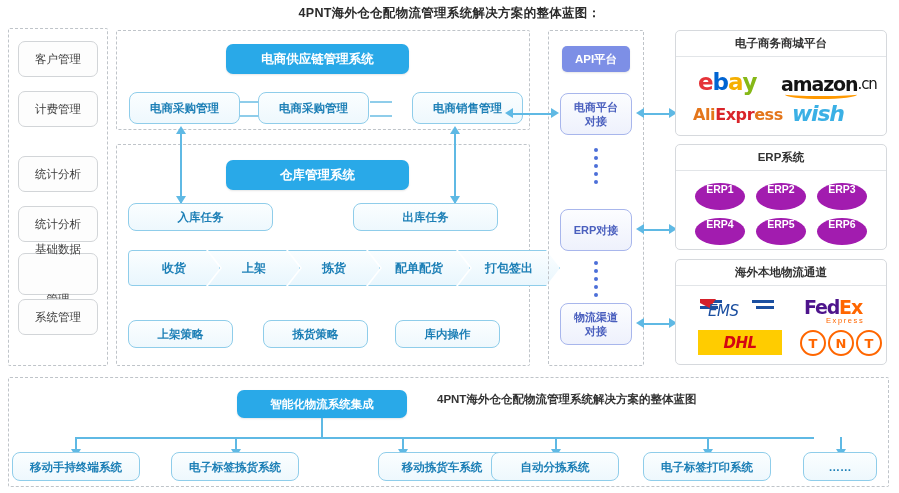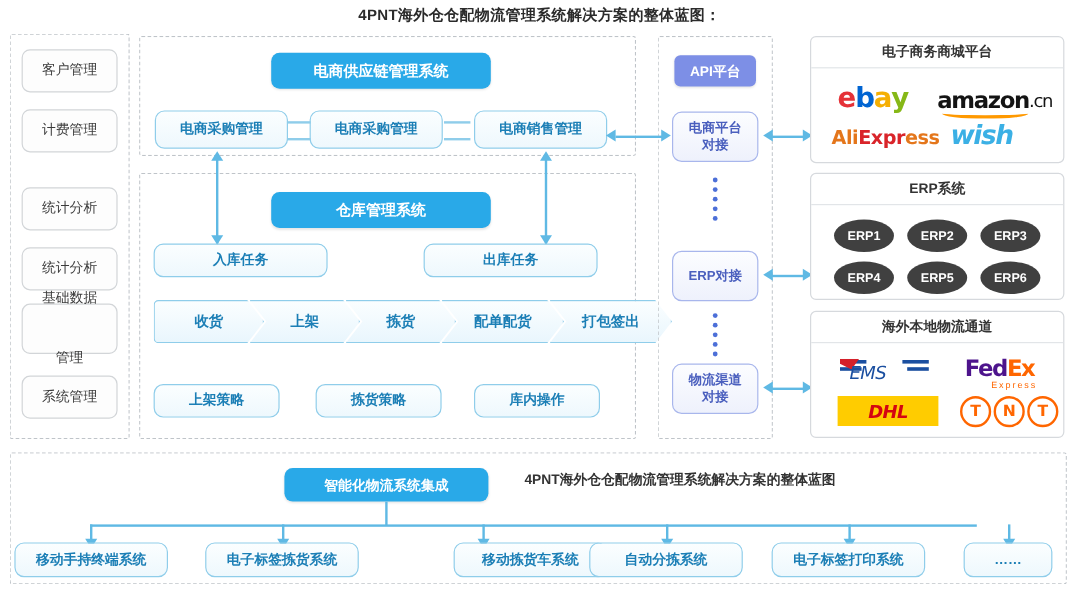--- a/index.html
+++ b/index.html
@@ -119,24 +119,24 @@
     border-bottom: 1px solid #e2e5e8;
     display: flex; align-items: center; justify-content: center;
     font-size: 11.5px; color: #333; font-weight: 700;
   }
   .panel-body { position: relative; height: calc(100% - 26px); }
 
   
   .erp {
     position: absolute;
     width: 50px; height: 27px;
-    background: #404040;
+    background: #a21caf;
     border-radius: 50%;
     color: #ffffff; font-size: 10.5px; font-weight: 700;
-    display: flex; align-items: center; justify-content: center;
+    display: flex; justify-content: center;
   }
 
   
   .logo { position: absolute; display: flex; align-items: center; }
   .ebay { font-size: 23px; font-weight: 700; letter-spacing: -1px; font-family: "DejaVu Sans", sans-serif; }
   .ebay .e { color: #e53238; } .ebay .b { color: #0064d2; }
   .ebay .a { color: #f5af02; } .ebay .y { color: #86b817; }
 
   .amazon { font-size: 19px; font-weight: 700; color: #141414; letter-spacing: -1.1px;
             font-family: "DejaVu Sans", sans-serif; position: relative; }
@@ -214,42 +214,42 @@
   <div class="grey-btn" style="left:18px; top:156px; width:80px; height:36px;">
     <span>统计分析</span>
   </div>
   <div class="grey-btn" style="left:18px; top:206px; width:80px; height:36px;">
     <span>统计分析</span>
   </div>
   <div class="grey-btn" style="left:18px; top:253px; width:80px; height:42px; flex-direction:column;gap:36px;">
     <span>基础数据</span>
     <span>管理</span>
   </div>
-  <div class="grey-btn" style="left:18px; top:313px; width:80px; height:36px;">
+  <div class="grey-btn" style="left:18px; top:299px; width:80px; height:36px;">
     <span>系统管理</span>
   </div>
 
   <div class="dash-box" style="left:116px; top:30px; width:414px; height:100px;"></div>
 
   <div class="blue-solid" style="left:226px; top:44px; width:183px; height:30px;">
     <span>电商供应链管理系统</span>
   </div>
 
   <div class="ln-h pale" style="left:239px; top:101px; width:20px;"></div>
   <div class="ln-h pale" style="left:239px; top:115px; width:20px;"></div>
   <div class="ln-h pale" style="left:370px; top:101px; width:22px;"></div>
   <div class="ln-h pale" style="left:370px; top:115px; width:22px;"></div>
 
   <div class="blue-light" style="left:129px; top:92px; width:111px; height:32px;">
     <span>电商采购管理</span>
   </div>
   <div class="blue-light" style="left:258px; top:92px; width:111px; height:32px;">
     <span>电商采购管理</span>
   </div>
-  <div class="blue-light" style="left:395px; top:92px; width:111px; height:32px;">
+  <div class="blue-light" style="left:412px; top:92px; width:111px; height:32px;">
     <span>电商销售管理</span>
   </div>
 
   <div class="dash-box" style="left:116px; top:144px; width:414px; height:222px;"></div>
 
   <div class="blue-solid" style="left:226px; top:160px; width:183px; height:30px;">
     <span>仓库管理系统</span>
   </div>
 
   <div class="ln-v" style="left:180px; top:131px; height:72px;"></div>

